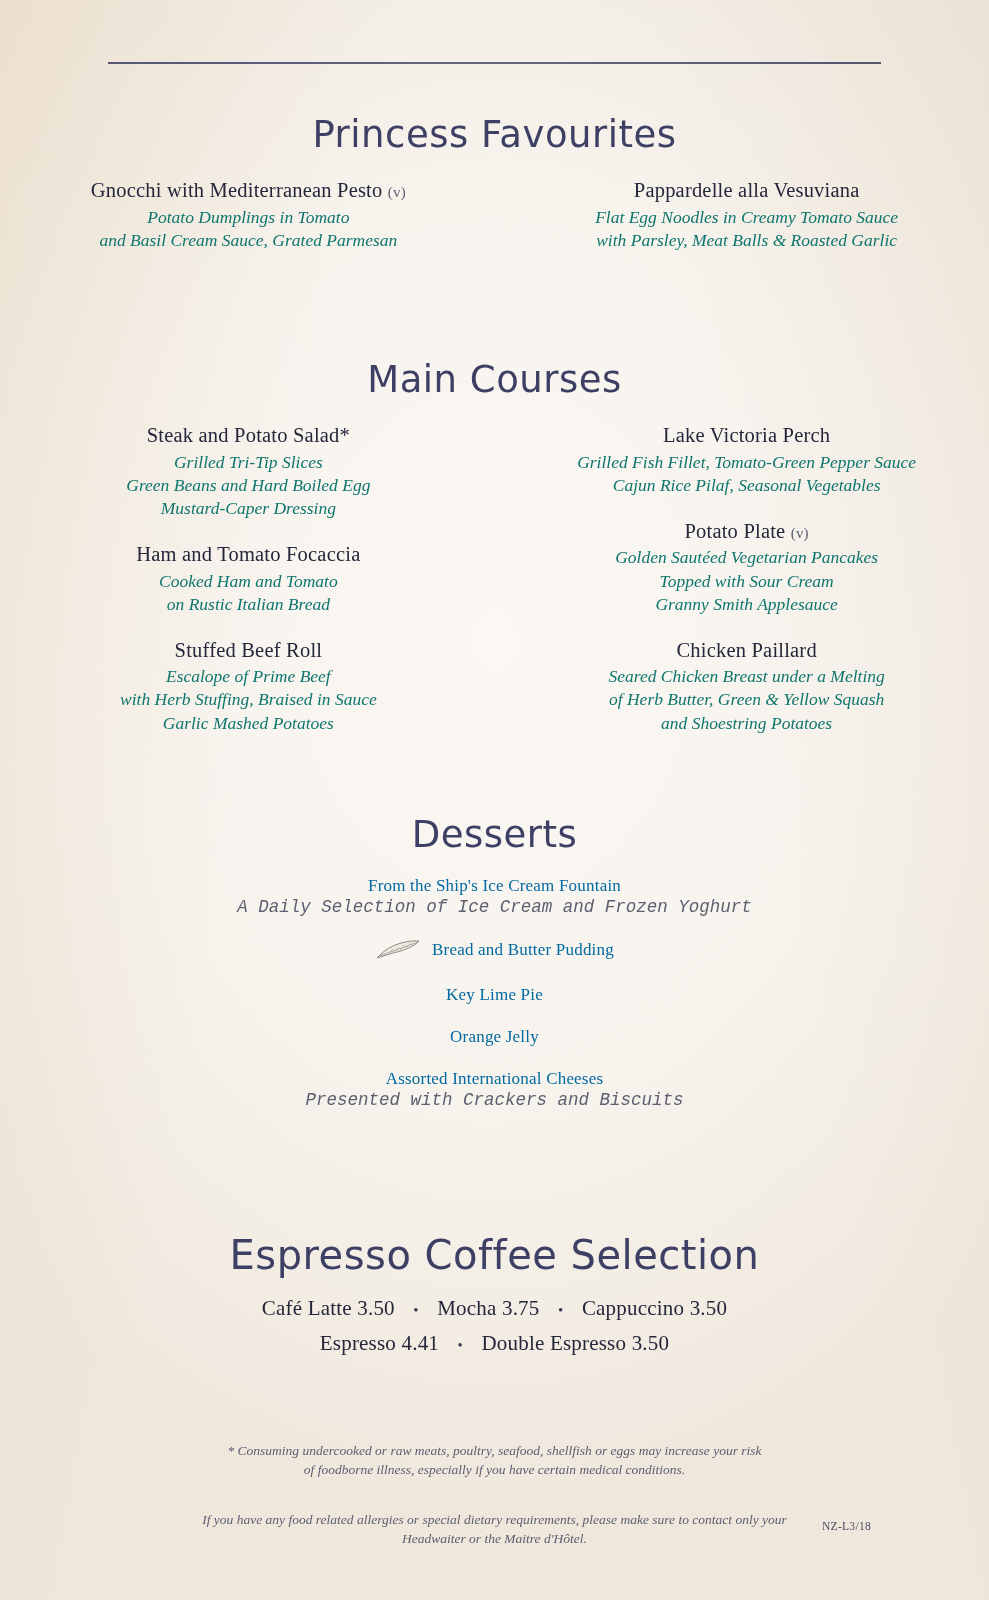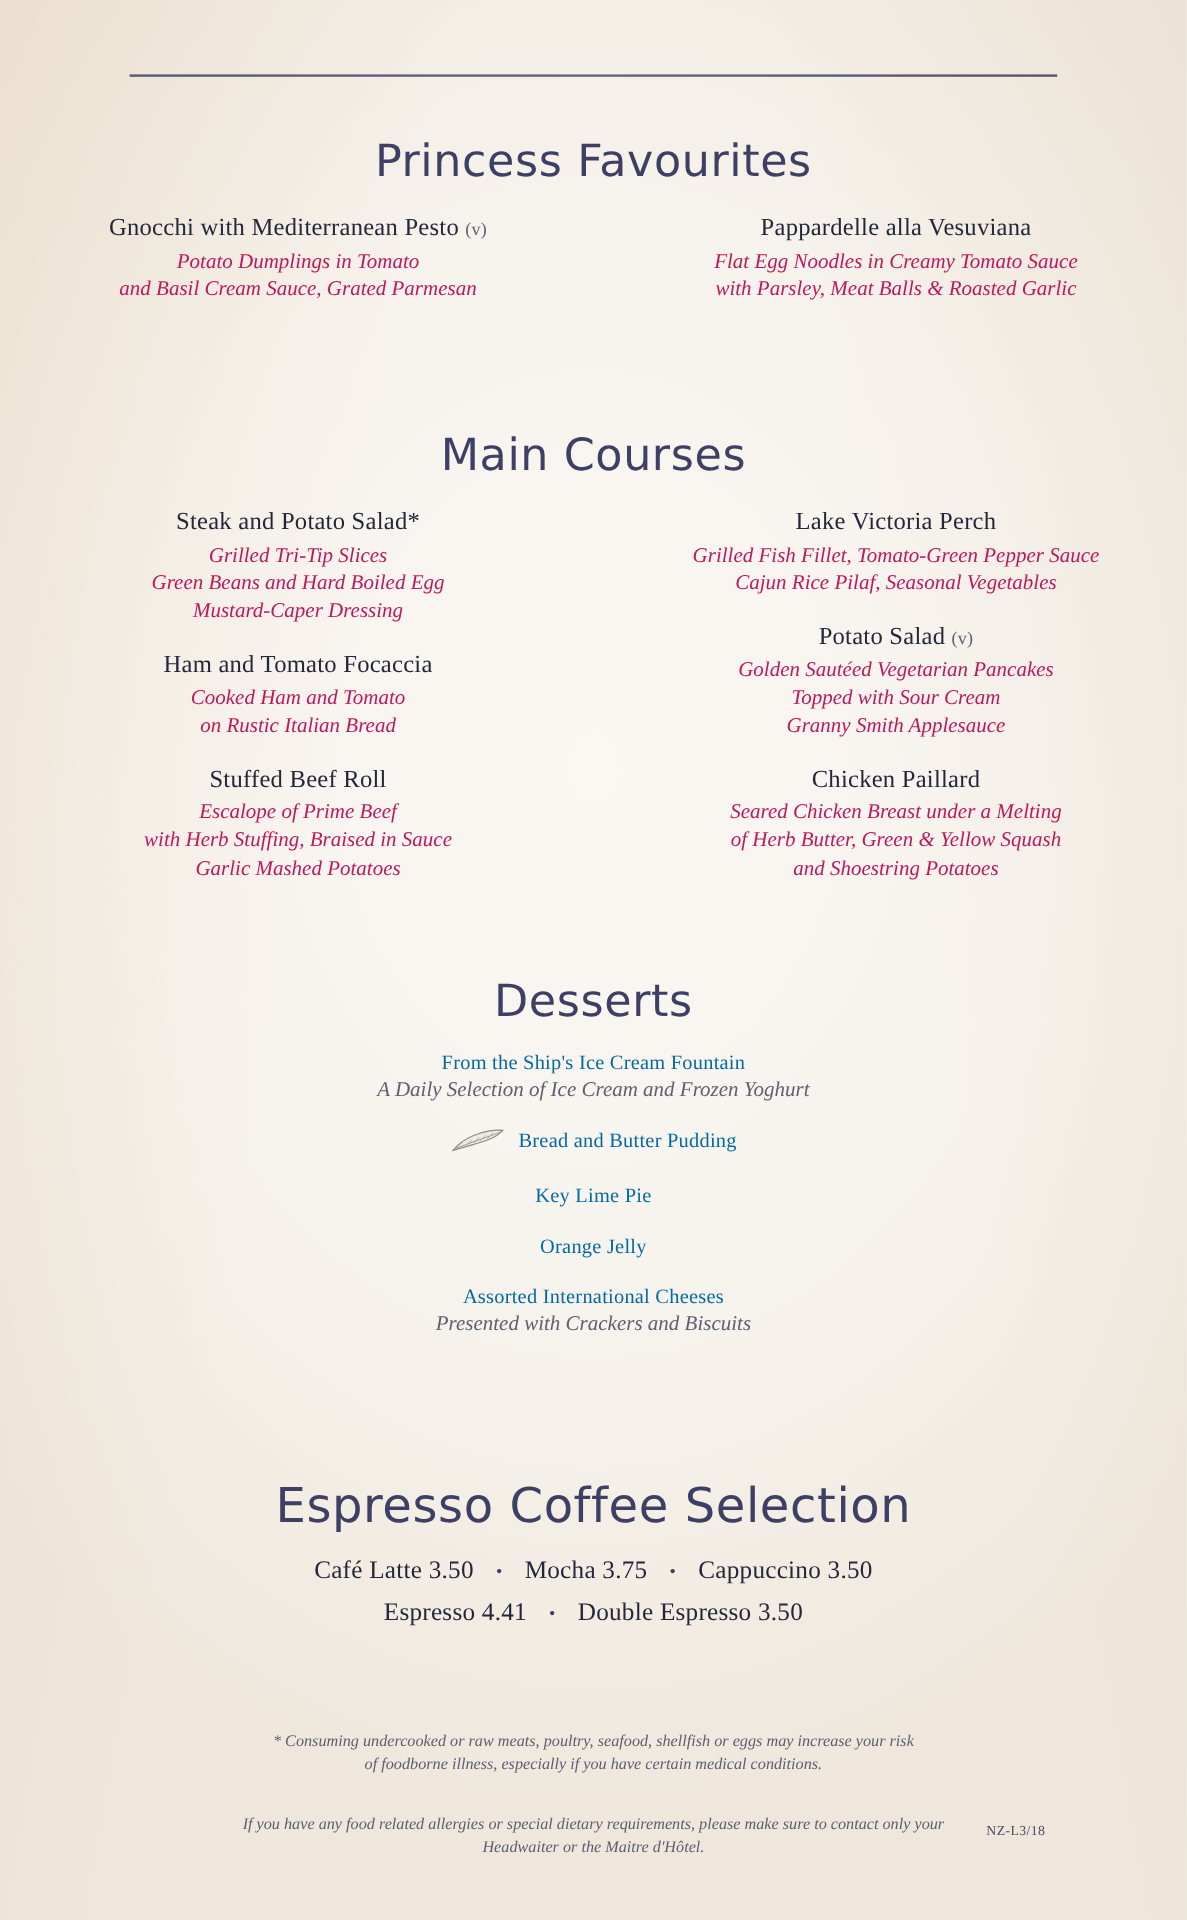--- a/index.html
+++ b/index.html
@@ -92,21 +92,21 @@
     line-height: 1.25;
   }
   .dish .name .veg {
     font-size: 15px;
     color: #5c5f72;
   }
   .dish .desc {
     font-family: "Liberation Serif", serif;
     font-style: italic;
     font-size: 17.5px;
-    color: #be185d;
+    color: #0f766e;
     line-height: 1.32;
     margin-top: 2px;
   }
 
   
   .dessert-list {
     margin-top: 20px;
     text-align: center;
   }
   .dessert {
@@ -117,20 +117,21 @@
     color: #0369a1;
     letter-spacing: .2px;
     display: inline-block;
     position: relative;
   }
   .dessert .desc {
     font-style: italic;
     font-size: 17.5px;
     color: #5d6070;
     margin-top: 1px;
+    font-family: Liberation Mono, monospace;
   }
   .feather-icon {
     display: inline-block;
     vertical-align: middle;
     margin-right: 7px;
   }
 
   
   .espresso-lines {
     margin-top: 18px;
@@ -235,21 +236,21 @@
       <div class="col right">
         <div class="dish">
           <div class="name">
             <span>Lake Victoria Perch</span>
             <span class="veg"></span>
           </div>
           <div class="desc">Grilled Fish Fillet, Tomato-Green Pepper Sauce<br>Cajun Rice Pilaf, Seasonal Vegetables</div>
         </div>
         <div class="dish">
           <div class="name">
-            <span>Potato Salad</span>
+            <span>Potato Plate</span>
             <span class="veg">(v)</span>
           </div>
           <div class="desc">Golden Sautéed Vegetarian Pancakes<br>Topped with Sour Cream<br>Granny Smith Applesauce</div>
         </div>
         <div class="dish">
           <div class="name">
             <span>Chicken Paillard</span>
             <span class="veg"></span>
           </div>
           <div class="desc">Seared Chicken Breast under a Melting<br>of Herb Butter, Green &amp; Yellow Squash<br>and Shoestring Potatoes</div>

